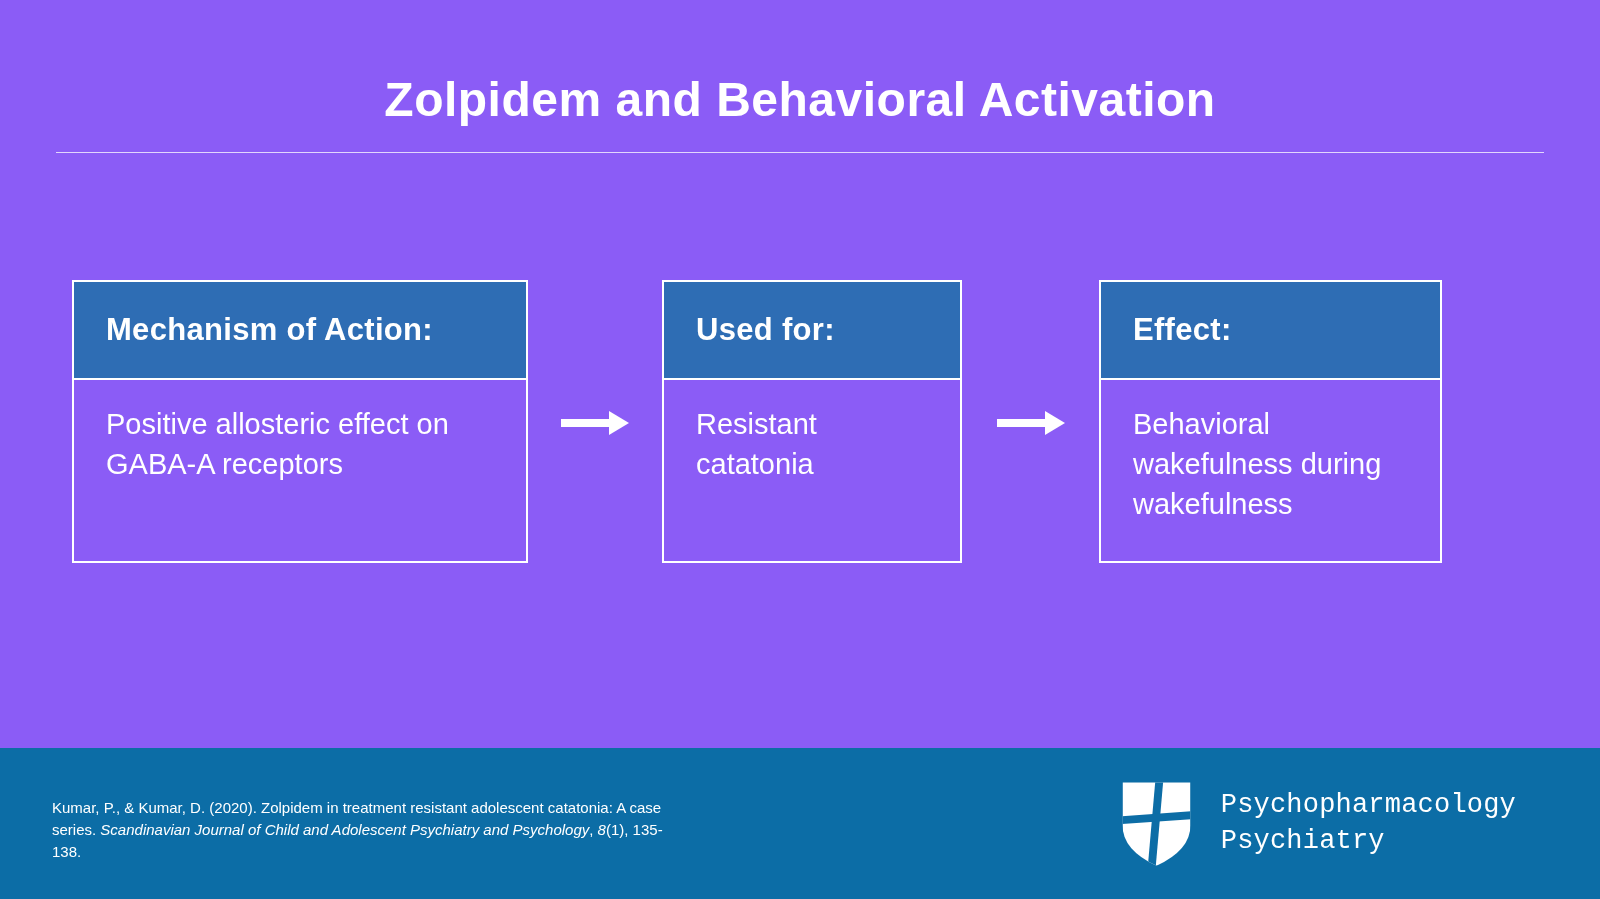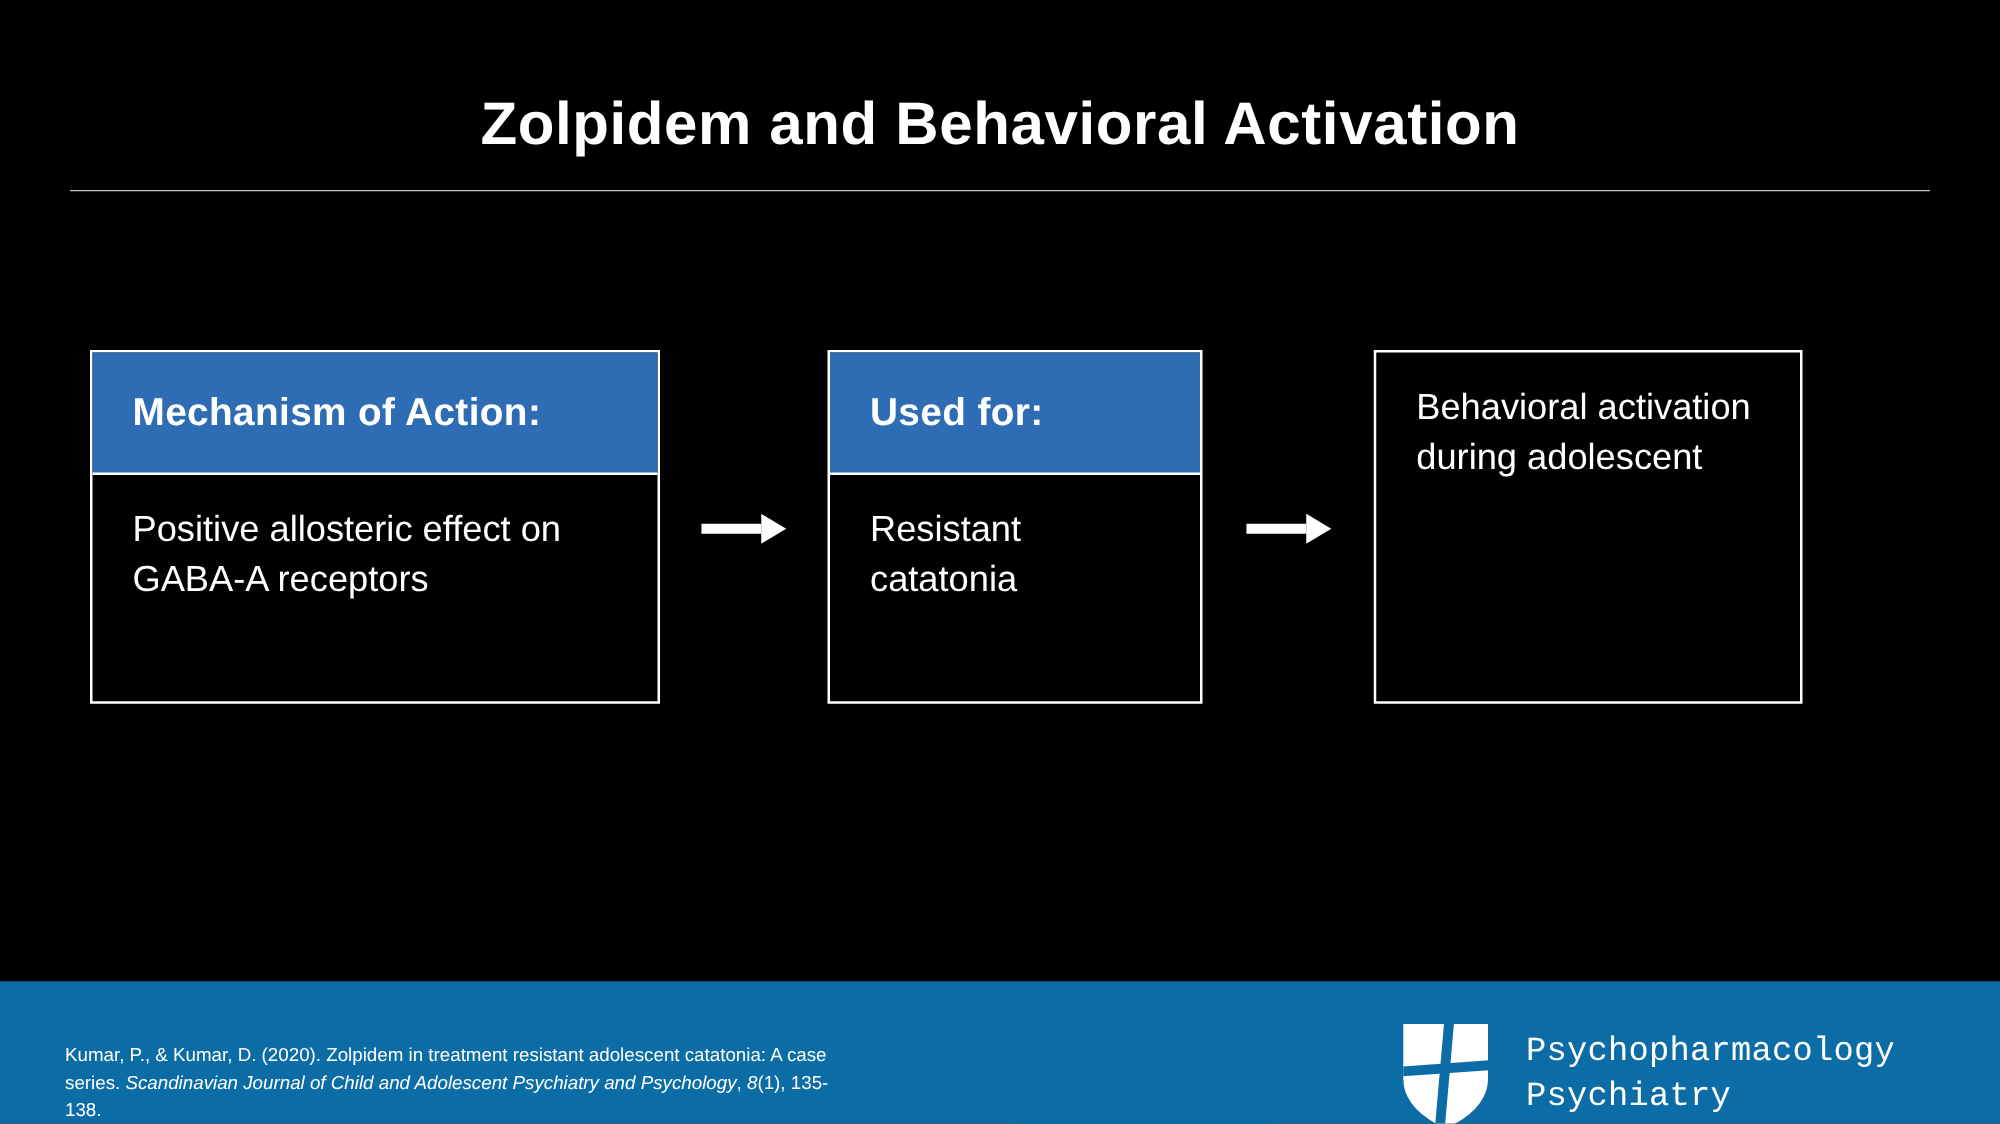--- a/index.html
+++ b/index.html
@@ -3,21 +3,21 @@
 <meta charset="utf-8">
 <style>
   * { margin: 0; padding: 0; box-sizing: border-box; }
   html, body { width: 1600px; height: 899px; }
   body { font-family: "Liberation Sans", sans-serif; }
 
   .slide {
     position: relative;
     width: 1600px;
     height: 899px;
-    background: #000000;
+    background: #8b5cf6;
     color: #ffffff;
     overflow: hidden;
   }
 
   .title {
     position: absolute;
     top: 72px;
     left: 0;
     width: 100%;
     text-align: center;
@@ -79,21 +79,21 @@
   }
   .gap1 { width: 134px; }
   .gap2 { width: 137px; }
   .arrow-wrap svg { margin-top: 131px; }
 
   .footer {
     position: absolute;
     left: 0;
     bottom: 0;
     width: 1600px;
-    height: 114px;
+    height: 151px;
     background: #0C6DA6;
   }
 
   .citation {
     position: absolute;
     left: 52px;
     top: 49px;
     width: 632px;
     font-size: 15px;
     line-height: 1.45;
@@ -146,21 +146,22 @@
     </div>
 
     <div class="arrow-wrap gap2">
       <svg width="68" height="24" viewBox="0 0 68 24">
         <rect x="0" y="8" width="48" height="8" fill="#ffffff"></rect>
         <polygon points="48,0 68,12 48,24" fill="#ffffff"></polygon>
       </svg>
     </div>
 
     <div class="flowbox box3">
-      <div class="bodytext">Behavioral activation during adolescent</div>
+      <div class="hdr">Effect:</div>
+      <div class="bodytext">Behavioral wakefulness during wakefulness</div>
     </div>
 
   </div>
 
   <div class="footer">
 
     <p class="citation"><span>Kumar, P., &amp; Kumar, D. (2020). Zolpidem in treatment resistant adolescent catatonia: A case series. </span><i>Scandinavian Journal of Child and Adolescent Psychiatry and Psychology</i><span>, </span><i>8</i><span>(1), 135-138.</span></p>
 
     <div class="logo">
       <svg width="79" height="84" viewBox="0 0 100 106">

